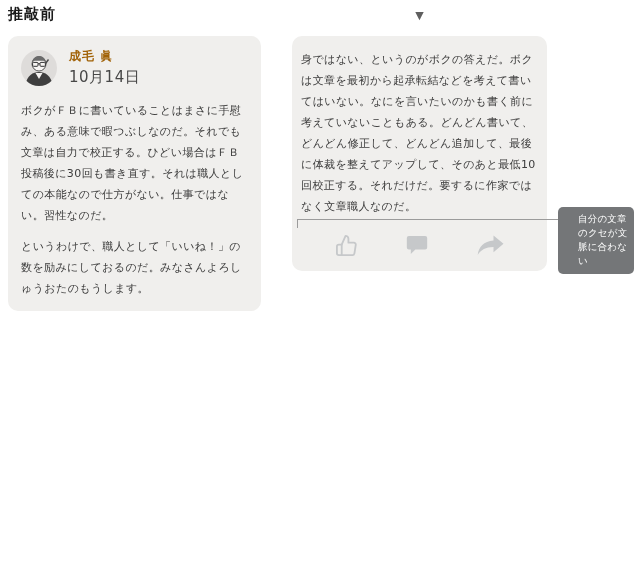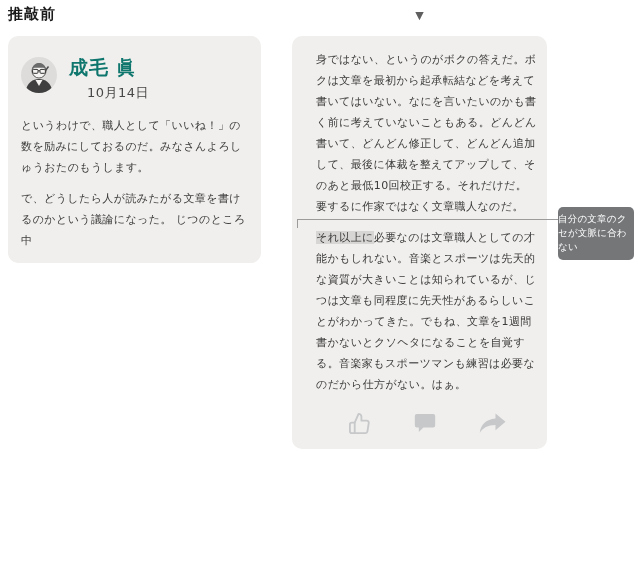--- a/index.html
+++ b/index.html
@@ -20,44 +20,44 @@
     position:absolute;left:284px;top:6px;width:255px;
     text-align:center;color:#5f5f5f;font-size:11px;line-height:12px;
   }
   .columns{display:flex;gap:31px;align-items:flex-start;}
   .col-left{width:253px;flex:0 0 253px;}
   .col-right{width:255px;flex:0 0 255px;position:relative;}
   .card{
     background:#f0efed;border-radius:10px;box-sizing:border-box;
   }
   .card-left{width:253px;padding:12px 13px 12px 13px;}
-  .card-right{width:255px;padding:13px 9px 14px 24px;}
+  .card-right{width:255px;padding:13px 9px 14px 9px;}
   .post-header{display:flex;align-items:center;gap:12px;margin-bottom:13px;}
   .avatar{width:36px;height:36px;flex:0 0 36px;display:block;}
-  .author{font-size:19px;font-weight:bold;color:#0f766e;letter-spacing:1px;margin-top:7px;}
-  .date{font-size:13px;color:#474747;margin-top:3px;letter-spacing:0.5px;margin-left:18px;}
+  .author{font-size:12px;font-weight:bold;color:#a16207;letter-spacing:1px;}
+  .date{font-size:15px;color:#474747;margin-top:3px;letter-spacing:0.5px;}
   p.body-text{
     margin:0 0 10px 0;
     font-size:11px;line-height:21px;letter-spacing:0.4px;
     color:#3b3b3b;
   }
   p.body-text:last-of-type{margin-bottom:0;}
   .highlight{background:#d8d6d4;}
   .actions{
     display:flex;justify-content:space-around;align-items:center;
     margin-top:16px;padding:0 10px;height:24px;
   }
   .actions .icon{display:inline-flex;align-items:center;justify-content:center;}
   
   .leader-h{position:absolute;left:5px;top:183px;width:261px;height:1px;background:#9b9b9b;}
   .leader-v{position:absolute;left:5px;top:183px;width:1px;height:9px;background:#9b9b9b;}
   .tooltip{
     position:absolute;left:266px;top:171px;width:76px;box-sizing:border-box;
     background:#747678;color:#ffffff;border-radius:5px;
-    padding:5px 5px 6px 0;
+    padding:5px 5px 6px 20px;
     font-size:9.5px;line-height:14px;letter-spacing:0.2px;
   }
 </style>
 </head>
 <body>
 
 <div class="page">
 
   <div class="header-row">
     <h1 class="title">推敲前</h1>
@@ -89,31 +89,30 @@
                 <line x1="24.2" y1="14" x2="27.5" y2="9.5" stroke="#4a4a4a" stroke-width="1.4"></line>
               </g>
             </svg>
           </span>
           <div>
             <div class="author">成毛 眞</div>
             <div class="date">10月14日</div>
           </div>
         </div>
 
+        <p class="body-text">ボクがＦＢに書いていることはまさに手慰み、ある意味で暇つぶしなのだ。それでも文章は自力で校正する。ひどい場合はＦＢ投稿後に30回も書き直す。それは職人としての本能なので仕方がない。仕事ではない。習性なのだ。</p>
         <p class="body-text">というわけで、職人として「いいね！」の数を励みにしておるのだ。みなさんよろしゅうおたのもうします。</p>
-        <p class="body-text">で、どうしたら人が読みたがる文章を書けるのかという議論になった。 じつのところ中</p>
       </div>
 
     </div>
 
     <div class="col-right">
       <div class="card card-right">
 
         <p class="body-text">身ではない、というのがボクの答えだ。ボクは文章を最初から起承転結などを考えて書いてはいない。なにを言いたいのかも書く前に考えていないこともある。どんどん書いて、どんどん修正して、どんどん追加して、最後に体裁を整えてアップして、そのあと最低10回校正する。それだけだ。要するに作家ではなく文章職人なのだ。</p>
-        <p class="body-text"><span class="highlight">それ以上に</span><span>必要なのは文章職人としての才能かもしれない。音楽とスポーツは先天的な資質が大きいことは知られているが、じつは文章も同程度に先天性があるらしいことがわかってきた。でもね、文章を1週間書かないとクソヘタになることを自覚する。音楽家もスポーツマンも練習は必要なのだから仕方がない。はぁ。</span></p>
 
         <div class="actions">
           <span class="icon">
             <svg width="23" height="23" viewBox="0 0 24 24" fill="none" stroke="#c6c8ca" stroke-width="1.9" stroke-linejoin="round" stroke-linecap="round">
               <path d="M14 9V5a3 3 0 0 0-3-3l-4 9v11h11.28a2 2 0 0 0 2-1.7l1.38-9a2 2 0 0 0-2-2.3z"></path>
               <path d="M7 22H4a2 2 0 0 1-2-2v-7a2 2 0 0 1 2-2h3"></path>
             </svg>
           </span>
           <span class="icon">
             <svg width="22" height="20" viewBox="0 0 24 22">

